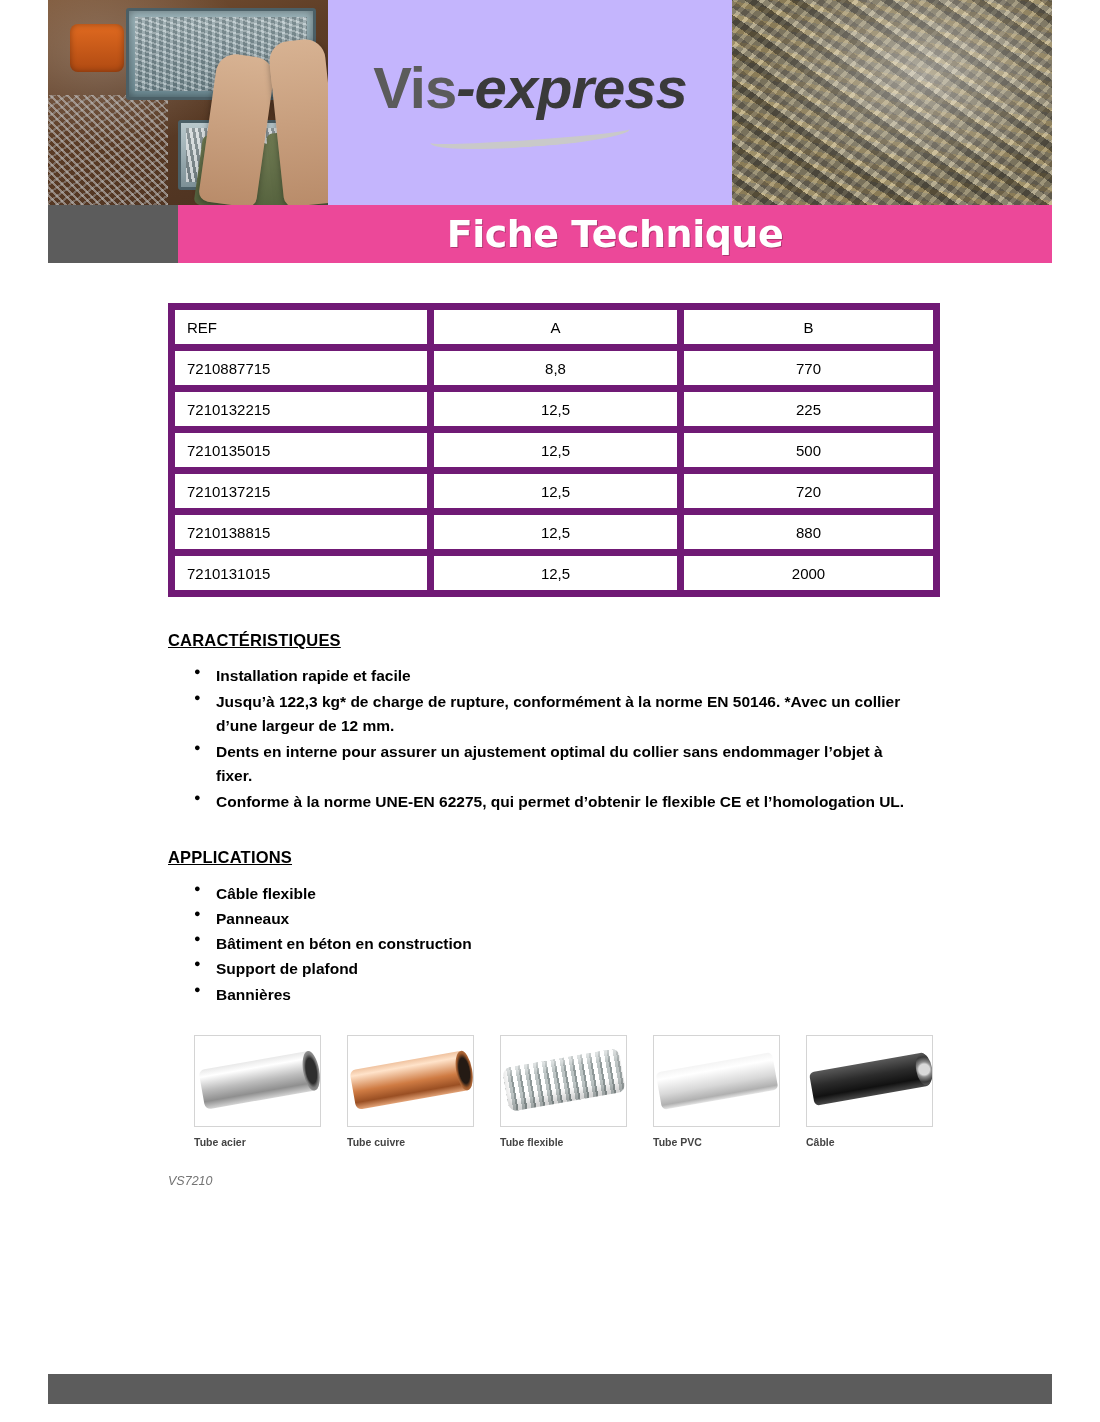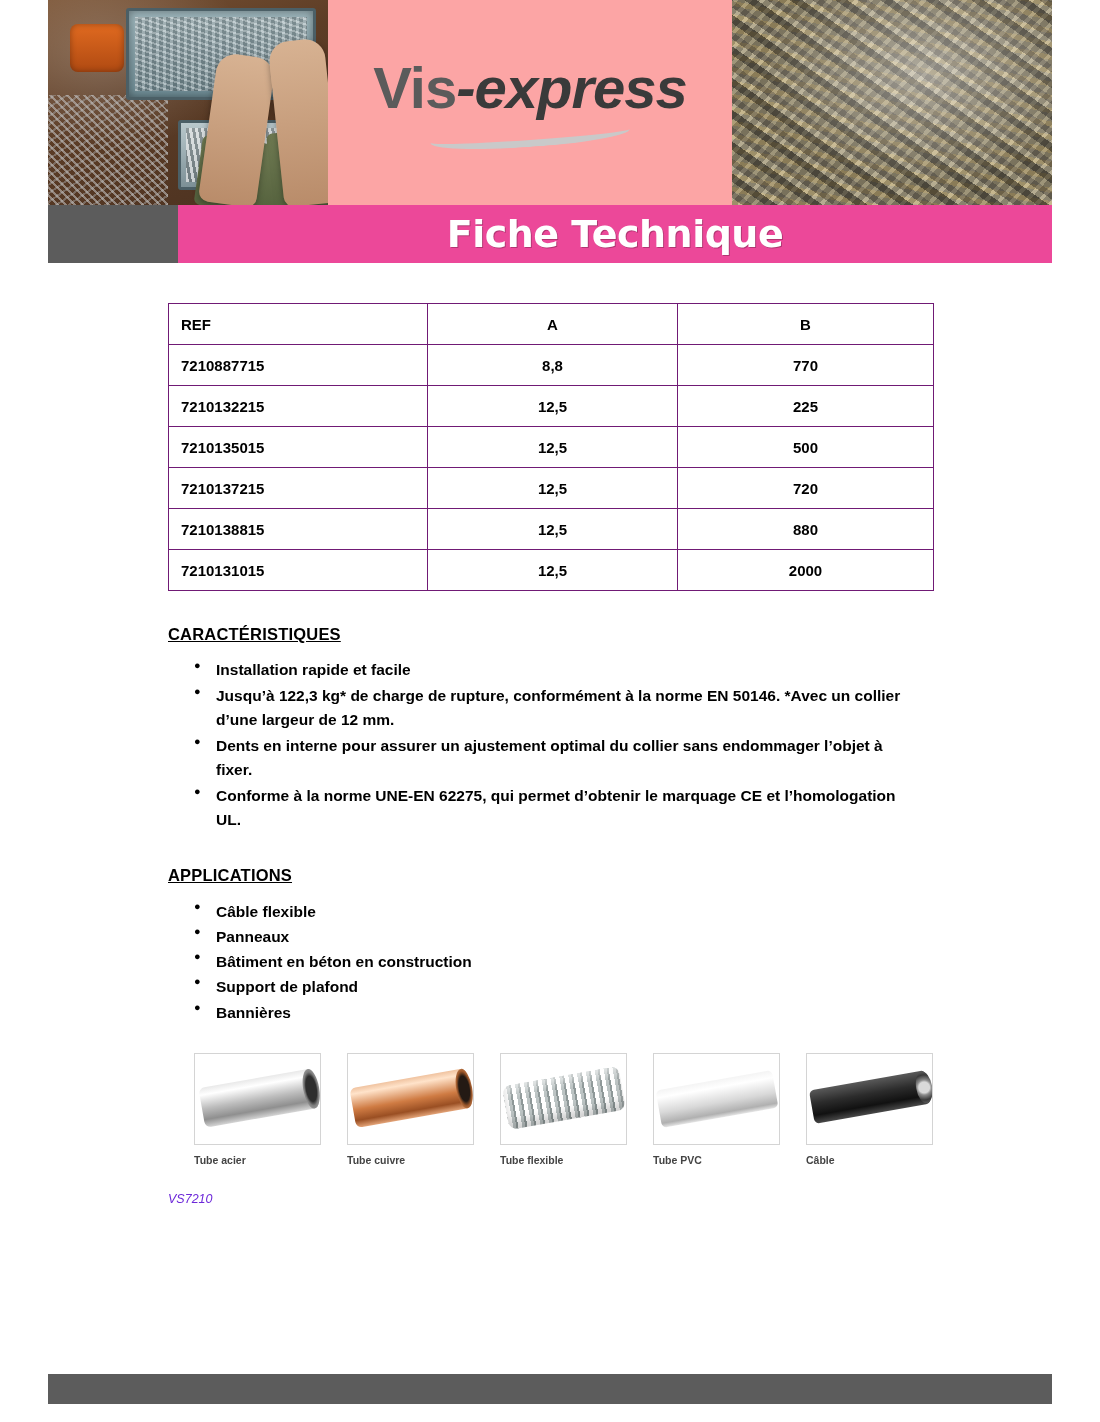--- a/index.html
+++ b/index.html
@@ -14,21 +14,21 @@
     height: 1422px;
     background: #ffffff;
     overflow: hidden;
   }
 
   
   .header {
     position: absolute;
     left: 48px; top: 0px;
     width: 1004px; height: 205px;
-    background: #fca5a5;
+    background: #c4b5fd;
     display: flex;
     overflow: hidden;
   }
   .header-photo-left {
     width: 280px; height: 205px;
     position: relative;
     overflow: hidden;
     background: #6b4a33;
   }
   .header-photo-right {
@@ -191,24 +191,24 @@
     padding: 40px 120px 0 120px;
   }
 
   table.spec {
     border-collapse: collapse;
     width: 765px;
     margin-left: 0px;
     table-layout: fixed;
   }
   table.spec td, table.spec th {
-    border: 1px solid #701a75;
+    border: 7px solid #701a75;
     height: 41px;
     font-size: 15px;
-    font-weight: bold;
+    font-weight: normal;
     color: #000;
     padding: 0 12px;
   }
   table.spec th.ref, table.spec td.ref { text-align: left; width: 259px; }
   table.spec th.a, table.spec td.a { text-align: center; width: 250px; }
   table.spec th.b, table.spec td.b { text-align: center; width: 256px; }
 
   h2.section {
     font-size: 16.5px;
     font-weight: bold;
@@ -315,21 +315,21 @@
   .cable::after {
     content: "";
     position: absolute; right: -4px; top: 1px;
     width: 16px; height: 32px; border-radius: 50%;
     background: radial-gradient(circle at 50% 50%, #d9d9d9 0 30%, #8c8c8c 42%, #3a3a3a 70%, #6b6b6b 100%);
   }
 
   .doc-code {
     font-size: 12.5px;
     font-style: italic;
-    color: #6d28d9;
+    color: #737373;
     margin: 26px 0 0 0px;
   }
 
   
   .footer-bar {
     position: absolute;
     left: 48px; bottom: 18px;
     width: 1004px; height: 30px;
     background: #5c5c5c;
   }
@@ -425,21 +425,21 @@
           <td class="b">2000</td>
         </tr>
       </tbody>
     </table>
 
     <h2 class="section">CARACTÉRISTIQUES</h2>
     <ul class="bullets">
       <li>Installation rapide et facile</li>
       <li>Jusqu’à 122,3 kg* de charge de rupture, conformément à la norme EN 50146. *Avec un collier d’une largeur de 12 mm.</li>
       <li>Dents en interne pour assurer un ajustement optimal du collier sans endommager l’objet à fixer.</li>
-      <li> Conforme à la norme UNE-EN 62275, qui permet d’obtenir le marquage CE et l’homologation UL.</li>
+      <li> Conforme à la norme UNE-EN 62275, qui permet d’obtenir le flexible CE et l’homologation UL.</li>
     </ul>
 
     <h2 class="section">APPLICATIONS</h2>
     <ul class="bullets apps">
       <li>Câble flexible</li>
       <li>Panneaux</li>
       <li>Bâtiment en béton en construction</li>
       <li>Support de plafond</li>
       <li>Bannières</li>
     </ul>

